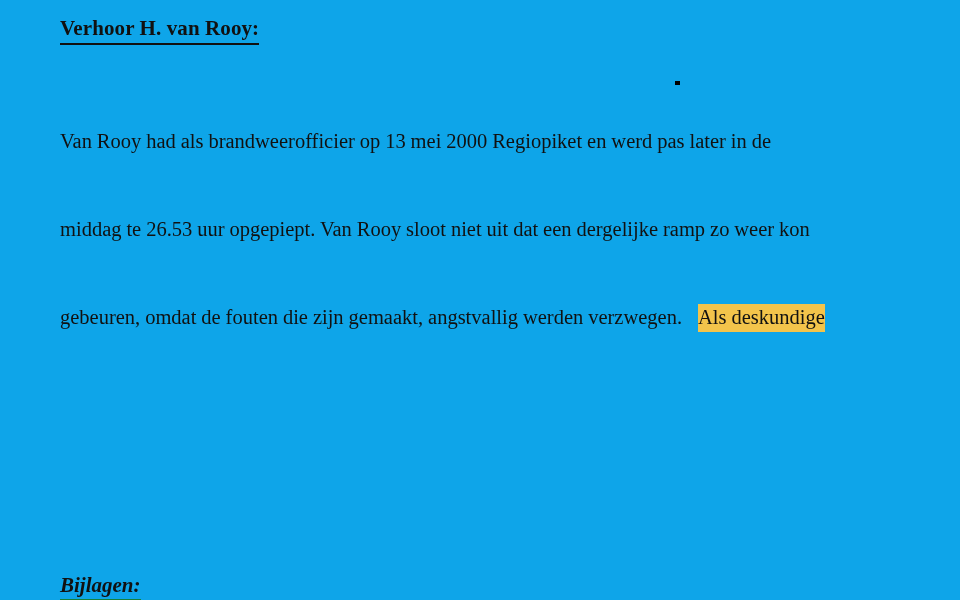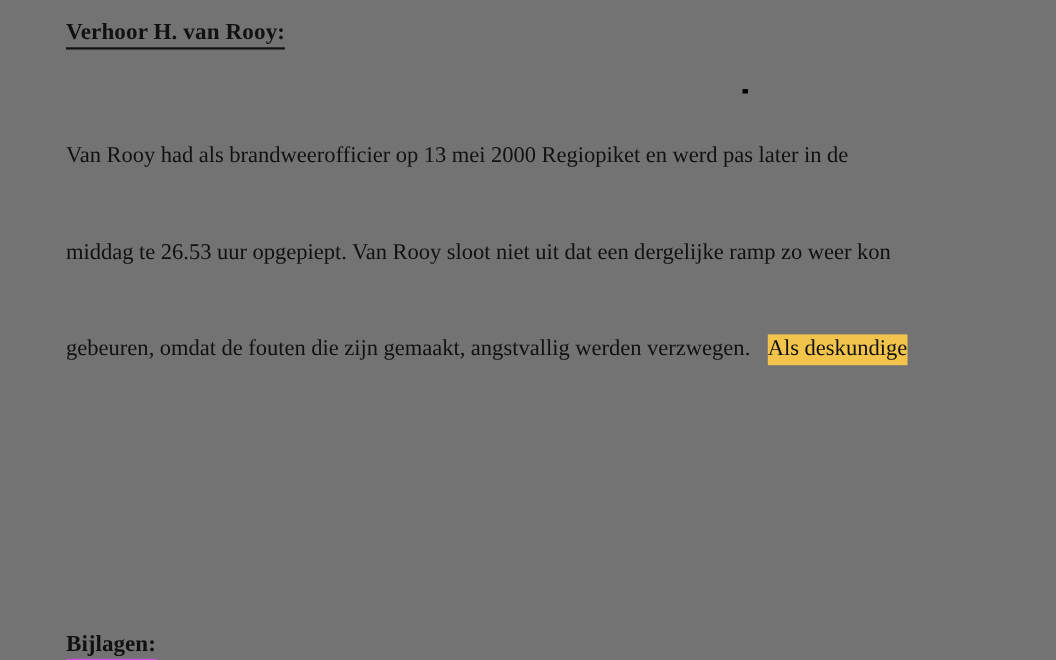--- a/index.html
+++ b/index.html
@@ -14,21 +14,21 @@
     overflow: hidden;
     font-family: "Liberation Serif", "DejaVu Serif", serif;
     color: #111111;
     -webkit-font-smoothing: antialiased;
   }
 
   .page {
     position: relative;
     width: 960px;
     height: 600px;
-    background: #737373;
+    background: #0ea5e9;
     box-sizing: border-box;
     padding: 14px 48px 0 60px;
   }
 
   .doc-heading {
     font-size: 21px;
     font-weight: bold;
     line-height: 28px;
     letter-spacing: 0.1px;
     margin: 0;
@@ -88,23 +88,24 @@
 
   .bottom-heading {
     position: absolute;
     left: 60px;
     top: 572px;
     font-size: 21px;
     font-weight: bold;
     line-height: 26px;
   }
   .bottom-heading .hd-underline {
-    border-bottom: 2px solid #d946ef;
+    border-bottom: 2px solid #15803d;
     padding-bottom: 1px;
     display: inline-block;
+    font-style: italic;
   }
 </style>
 </head>
 <body>
 
 <div class="page">
 
   <div class="heading-row">
     <div class="doc-heading"><span class="hd-underline">Verhoor H. van Rooy:</span></div>
   </div>

